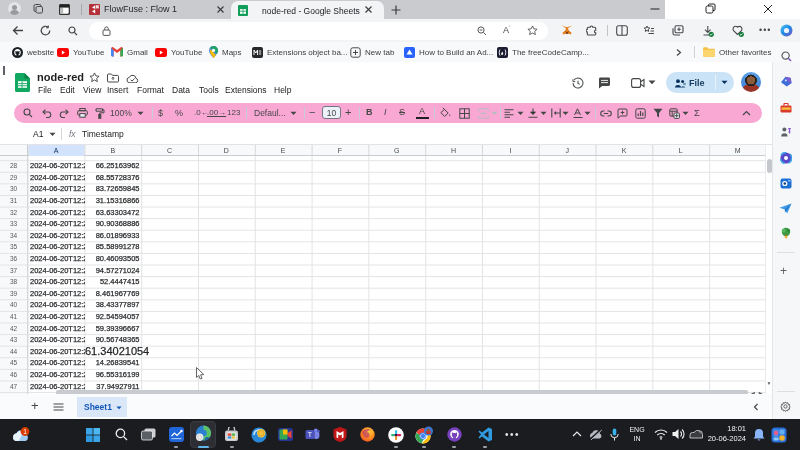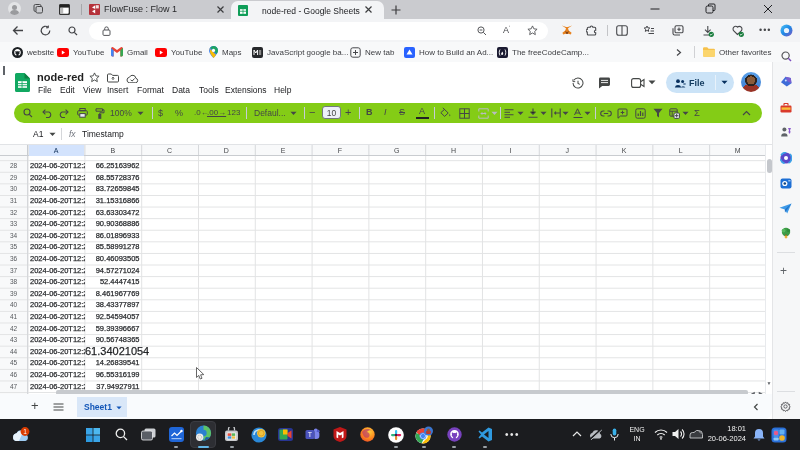--- a/index.html
+++ b/index.html
@@ -4,21 +4,21 @@
 <style>
   * { margin:0; padding:0; box-sizing:border-box; }
   html,body { width:800px; height:450px; overflow:hidden; }
   body { font-family:"Liberation Sans", sans-serif; position:relative; background:#fff; }
   .abs { position:absolute; }
   svg { display:block; }
 </style>
 </head>
 <body>
 
-<div class="abs" id="tabbar" style="left:0;top:0;width:800px;height:19px;background:#cacbcf;">
+<div class="abs" id="tabbar" style="left:0;top:0;width:665px;height:19px;background:#cacbcf;">
 
   <div class="abs" style="left:8px;top:2px;width:13px;height:13px;border-radius:50%;background:#e3e4e6;overflow:hidden;">
     <div class="abs" style="left:4px;top:2.5px;width:5px;height:5px;border-radius:50%;background:#9a9b9e;"></div>
     <div class="abs" style="left:2px;top:8px;width:9px;height:7px;border-radius:50%;background:#9a9b9e;"></div>
   </div>
 
   <svg class="abs" style="left:32px;top:3px" width="12" height="12" viewBox="0 0 12 12" fill="none" stroke="#47484a" stroke-width="1">
     <rect x="2" y="1.5" width="7" height="7" rx="1.4"></rect>
       <rect x="4" y="3.5" width="6.5" height="6.5" rx="1.4" fill="#cacbcf"></rect>
   </svg>
@@ -192,21 +192,21 @@
       <path d="M0.6 2.5 L7 8.9 C6 10.3 4.5 12 4.5 12 C4.5 12 2.6 9.8 1.4 7.6 Z" fill="#fbbc04"></path>
       <circle cx="4.5" cy="4.4" r="1.6" fill="#fff"></circle>
     </svg>
   <div class="abs" style="left:222px;top:5.5px;">Maps</div>
 
   <svg class="abs" style="left:252px;top:4.5px" width="11" height="11" viewBox="0 0 11 11">
       <rect width="11" height="11" rx="2" fill="#26282b"></rect>
       <path d="M2 8 V3 L3.8 6 L5.6 3 V8" stroke="#fff" stroke-width="1" fill="none"></path>
       <rect x="7" y="3" width="2.2" height="5" fill="#888"></rect>
     </svg>
-  <div class="abs" style="left:267px;top:5.5px;">JavaScript google ba...</div>
+  <div class="abs" style="left:267px;top:5.5px;">Extensions object ba...</div>
 
   <svg class="abs" style="left:350px;top:4.5px" width="11" height="11" viewBox="0 0 11 11" fill="none" stroke="#47484c" stroke-width="1">
       <rect x="0.8" y="0.8" width="9.4" height="9.4" rx="2"></rect>
       <path d="M3 5.5 H8 M5.5 3 V8"></path>
     </svg>
   <div class="abs" style="left:365px;top:5.5px;">New tab</div>
 
   <svg class="abs" style="left:404px;top:4.5px" width="11" height="11" viewBox="0 0 11 11">
       <rect width="11" height="11" rx="2" fill="#2962ff"></rect>
       <path d="M2.5 7.5 L5.5 2.5 L8.5 7.5 Z" fill="#fff"></path>
@@ -303,21 +303,21 @@
     <rect x="9.2" y="5.4" width="2.6" height="1" rx="0.4"></rect>
   </svg>
 <div class="abs" style="left:689px;top:77.5px;font-size:9px;font-weight:600;color:#123a5e;">File</div>
 <div class="abs" style="left:715px;top:75px;width:1px;height:15px;background:#e8f2fb;"></div>
 <svg class="abs" style="left:721px;top:80px" width="7" height="5" viewBox="0 0 8 5" fill="#07305f">
     <path d="M0.5 0.5 L4 4.2 L7.5 0.5 Z"></path>
   </svg>
 
 <div class="abs" style="left:741px;top:72px;width:20px;height:20px;border-radius:50%;background:radial-gradient(circle at 50% 42%, #8a5c3a 0 26%, #2b2320 27% 38%, transparent 39%),radial-gradient(circle at 50% 108%, #993326 0 42%, transparent 43%),linear-gradient(180deg,#5aa0e8 0%,#3a7bd0 100%);"></div>
 
-<div class="abs" id="toolbar" style="left:14px;top:103px;width:748px;height:20px;background:#84cc16;border-radius:10px;color:#444746;">
+<div class="abs" id="toolbar" style="left:14px;top:103px;width:748px;height:20px;background:#f9a8d4;border-radius:10px;color:#444746;">
 
   <svg class="abs" style="left:9px;top:5px" width="10" height="10" viewBox="0 0 10 10" fill="none" stroke="#444746" stroke-width="1.1">
       <circle cx="4" cy="4" r="3"></circle>
       <path d="M6.3 6.3 L9 9"></path>
     </svg>
 
   <svg class="abs" style="left:28px;top:5.5px" width="11" height="9" viewBox="0 0 11 9" fill="none" stroke="#444746" stroke-width="1.1">
       <path d="M1 3 H7 A3 3 0 0 1 7 8.5 H4"></path>
       <path d="M3.4 0.6 L1 3 L3.4 5.4"></path>
     </svg>

